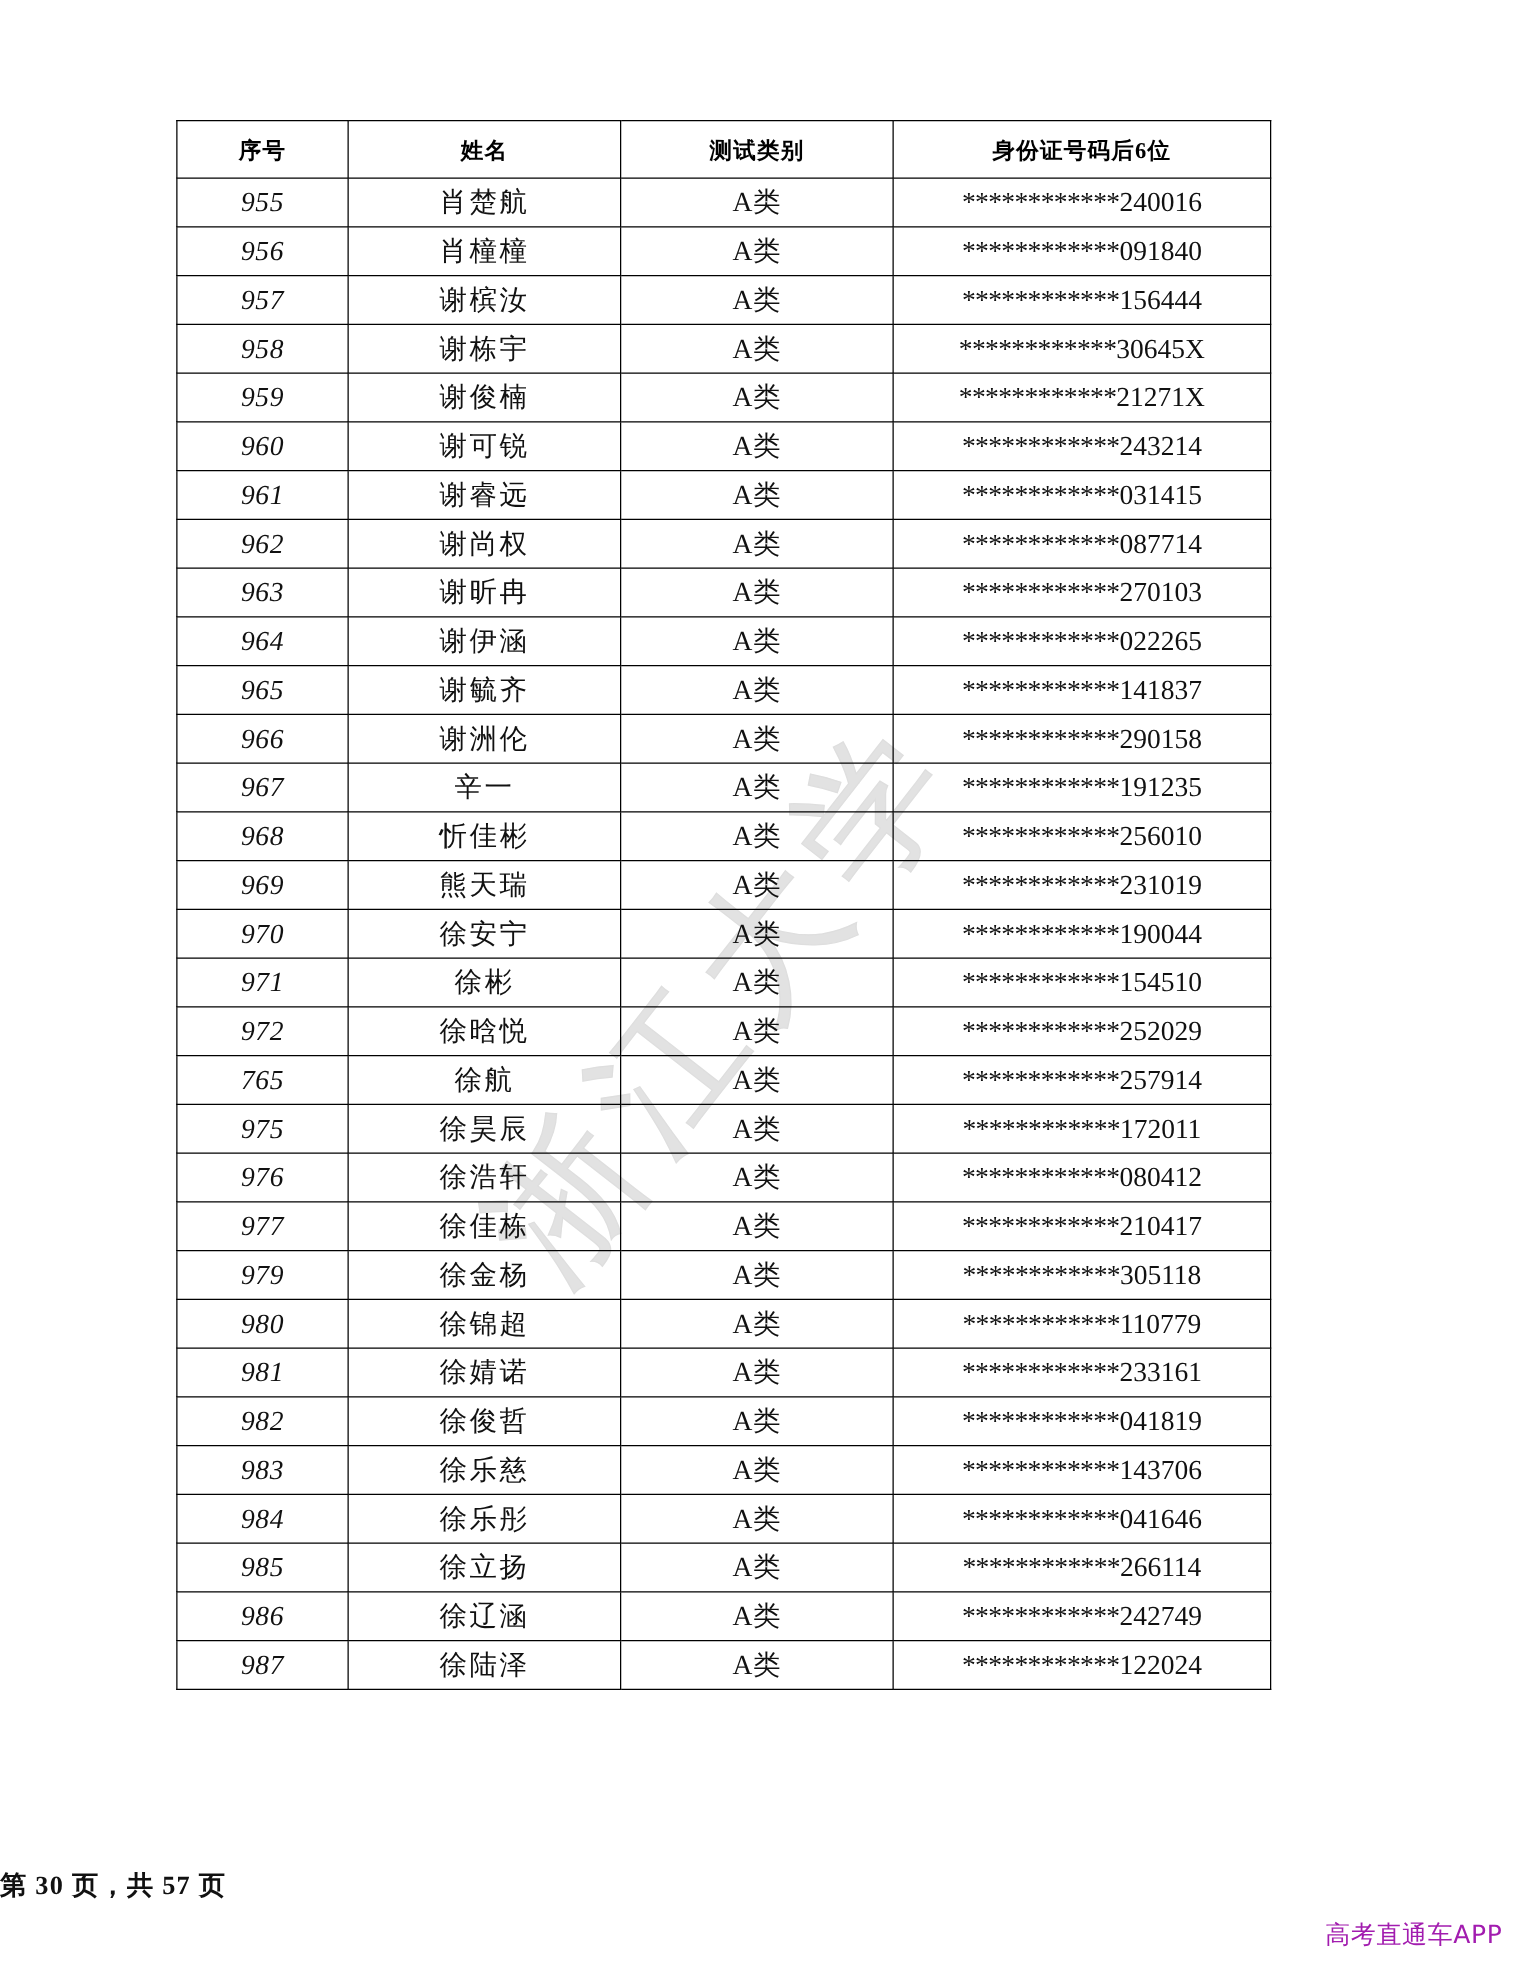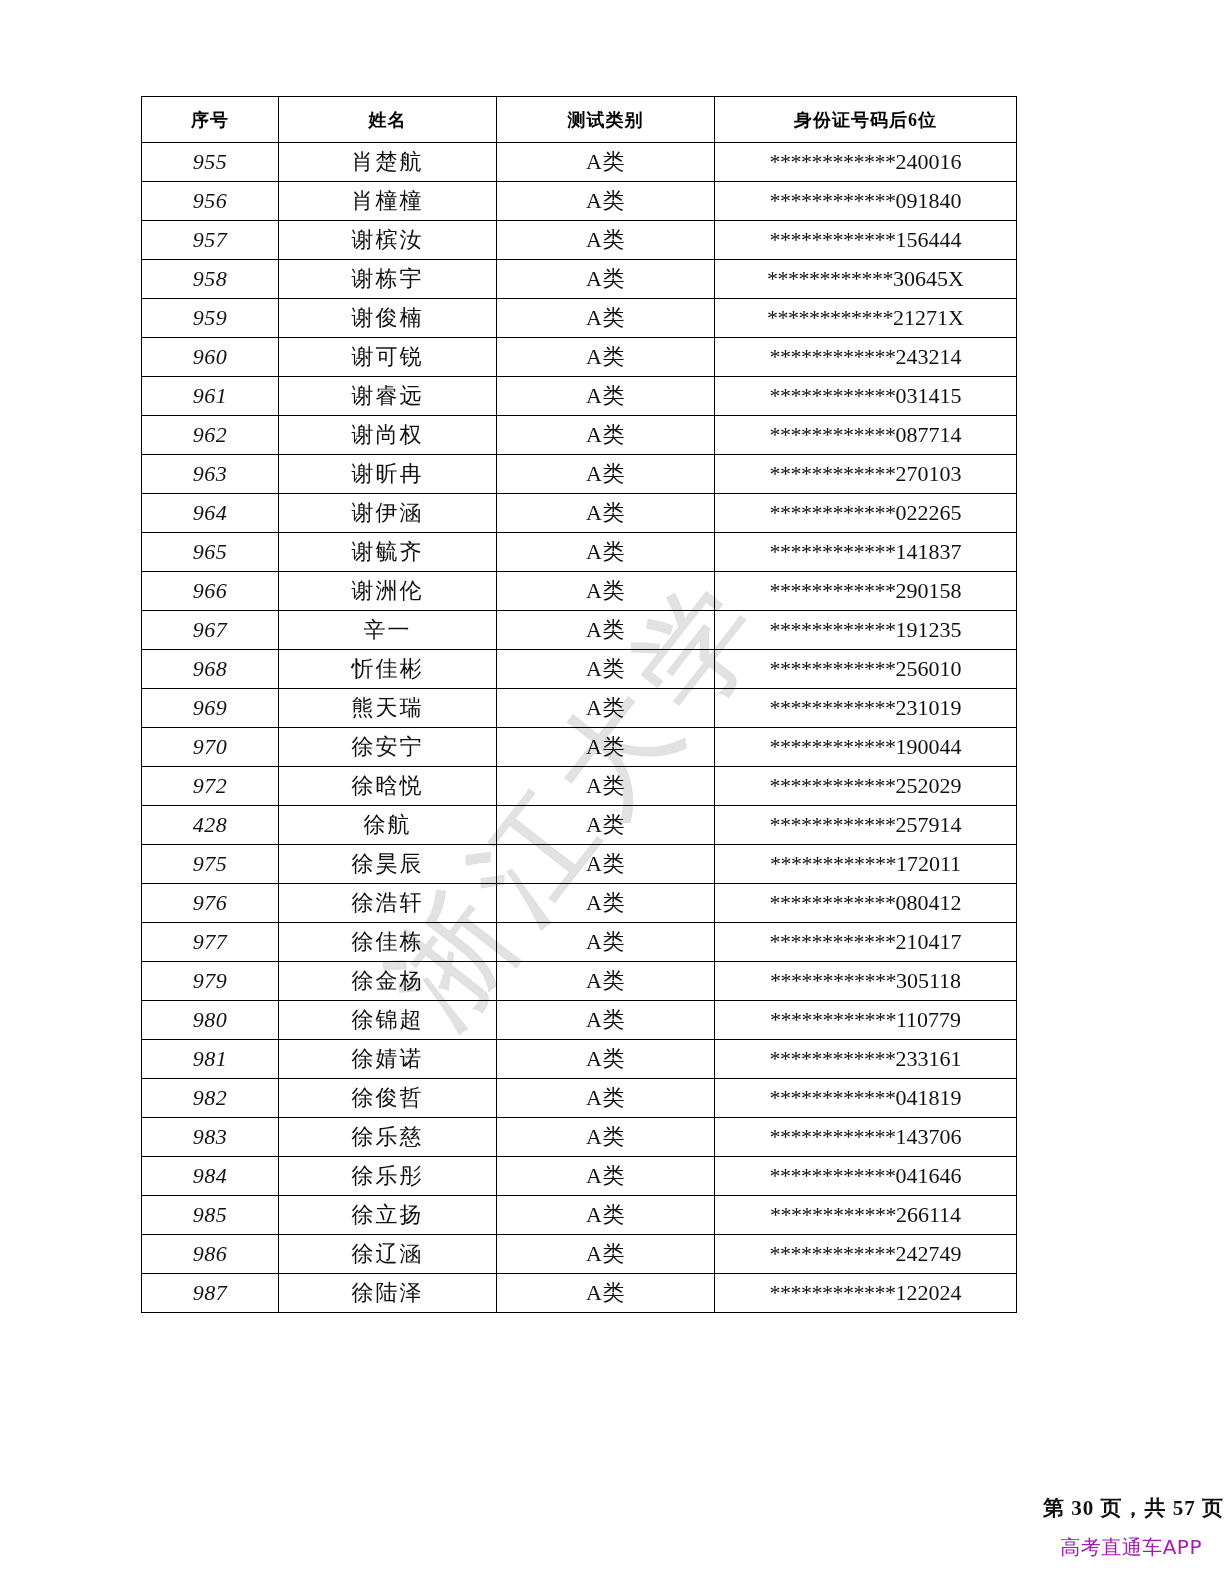--- a/index.html
+++ b/index.html
@@ -93,21 +93,21 @@
   td.type { font-size: 21px; letter-spacing: 0.5px; margin-top: 10px; }
   td.sid  { font-size: 21px; letter-spacing: 0px; }
   td.sid .mask { letter-spacing: -0.5px; }
 
   
   .page-footer {
     position: absolute;
     left: 0;
     top: 1494px;
     width: 1224px;
-    text-align: right;
+    text-align: left;
     font-size: 21px;
     font-weight: 700;
     letter-spacing: 1px;
     color: #111;
     z-index: 3;
   }
   .app-credit {
     position: absolute;
     right: 22px;
     top: 1534px;
@@ -234,27 +234,33 @@
             <td class="type">A类</td>
             <td class="sid"><span class="mask">************</span><span>231019</span></td>
           </tr>
           <tr>
             <td class="idx">970</td>
             <td class="name">徐安宁</td>
             <td class="type">A类</td>
             <td class="sid"><span class="mask">************</span><span>190044</span></td>
           </tr>
           <tr>
+            <td class="idx">971</td>
+            <td class="name">徐彬</td>
+            <td class="type">A类</td>
+            <td class="sid"><span class="mask">************</span><span>154510</span></td>
+          </tr>
+          <tr>
             <td class="idx">972</td>
             <td class="name">徐晗悦</td>
             <td class="type">A类</td>
             <td class="sid"><span class="mask">************</span><span>252029</span></td>
           </tr>
           <tr>
-            <td class="idx">428</td>
+            <td class="idx">765</td>
             <td class="name">徐航</td>
             <td class="type">A类</td>
             <td class="sid"><span class="mask">************</span><span>257914</span></td>
           </tr>
           <tr>
             <td class="idx">975</td>
             <td class="name">徐昊辰</td>
             <td class="type">A类</td>
             <td class="sid"><span class="mask">************</span><span>172011</span></td>
           </tr>

